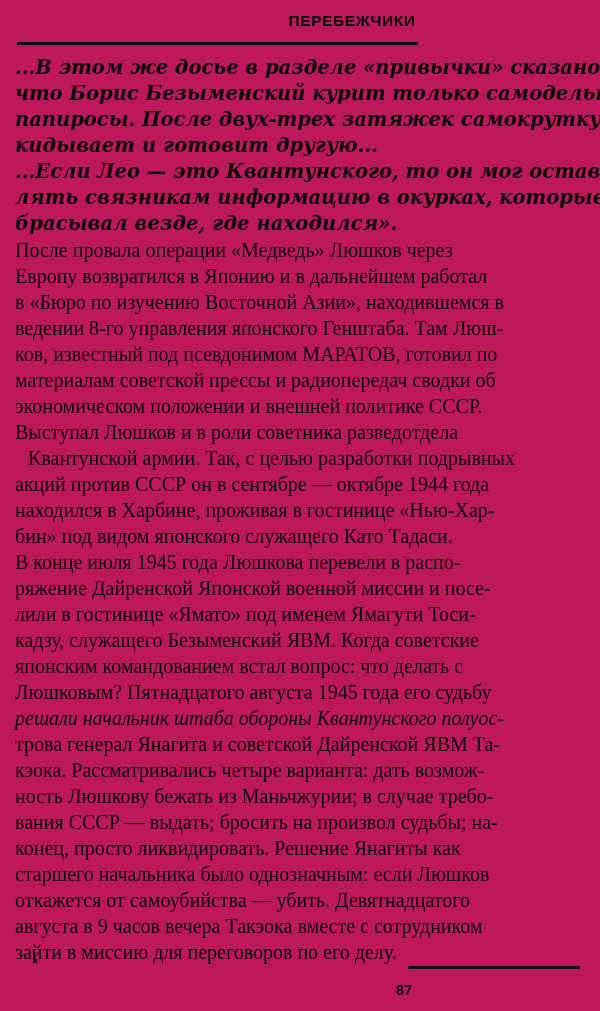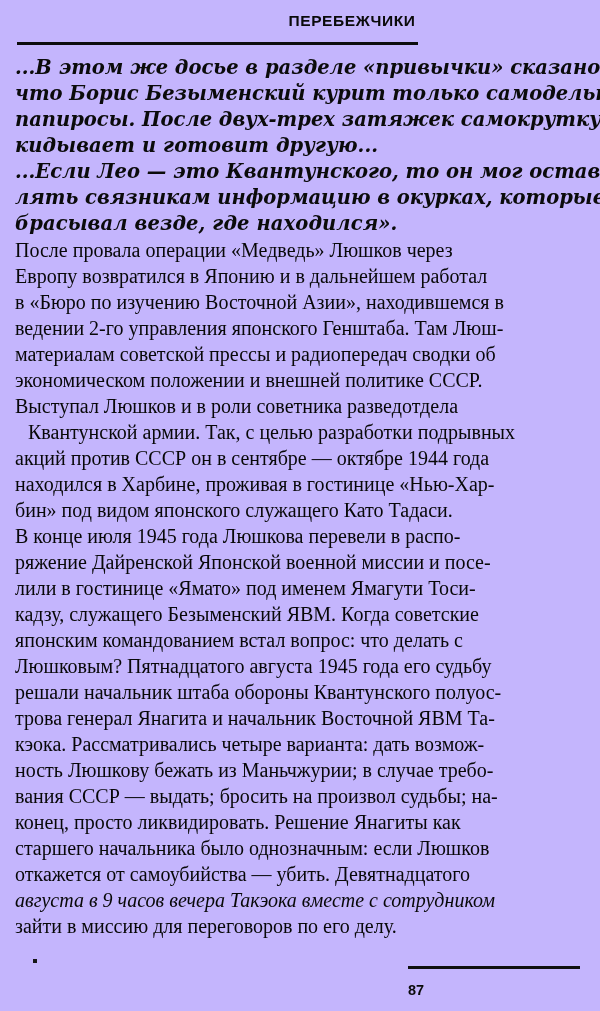--- a/index.html
+++ b/index.html
@@ -8,21 +8,21 @@
     background: #ffffff;
   }
   body {
     font-family: "Liberation Serif", "DejaVu Serif", serif;
     color: #000000;
   }
   #page {
     position: relative;
     width: 600px;
     height: 1011px;
-    background: #c4b5fd;
+    background: #be185d;
     overflow: hidden;
   }
 
   
   #header-zone {
     position: absolute;
     left: 0;
     top: 0;
     width: 600px;
     height: 50px;
@@ -95,21 +95,21 @@
   #footer-rule {
     position: absolute;
     left: 408px;
     top: 966px;
     width: 172px;
     height: 3px;
     background: #101010;
   }
   #page-number {
     position: absolute;
-    left: 408px;
+    left: 396px;
     top: 982px;
     width: 40px;
     font-family: "Liberation Sans", "DejaVu Sans", sans-serif;
     font-weight: bold;
     font-size: 14.5px;
     color: #0a0a0a;
   }
   #scan-speck {
     position: absolute;
     left: 33px;
@@ -141,46 +141,47 @@
     <div class="para quote">
       <span class="ln" style="letter-spacing: 0px; word-spacing: 0px;">    ...Если Лео — это Квантунского, то он мог остав-</span>
       <span class="ln" style="letter-spacing: 0px; word-spacing: 0px;">лять связникам информацию в окурках, которые раз-</span>
       <span class="ln">брасывал везде, где находился».</span>
     </div>
 
     <div class="para narr">
       <span class="ln" style="letter-spacing: 0px; word-spacing: 0px;">    После провала операции «Медведь» Люшков через</span>
       <span class="ln" style="letter-spacing: 0px; word-spacing: 0px;">Европу возвратился в Японию и в дальнейшем работал</span>
       <span class="ln" style="letter-spacing: 0px; word-spacing: 0px;">в «Бюро по изучению Восточной Азии», находившемся в</span>
-      <span class="ln" style="letter-spacing: 0px; word-spacing: 0px;">ведении 2-го управления японского Генштаба. Там Люш-</span>
+      <span class="ln" style="letter-spacing: 0px; word-spacing: 0px;">ведении 8-го управления японского Генштаба. Там Люш-</span>
+      <span class="ln" style="letter-spacing: 0px; word-spacing: 0px;">ков, известный под псевдонимом МАРАТОВ, готовил по</span>
       <span class="ln" style="letter-spacing: 0px; word-spacing: 0px;">материалам советской прессы и радиопередач сводки об</span>
       <span class="ln" style="letter-spacing: 0px; word-spacing: 0px;">экономическом положении и внешней политике СССР.</span>
       <span class="ln" style="letter-spacing: 0px; word-spacing: 0px;">Выступал  Люшков  и  в  роли  советника  разведотдела</span>
       <span class="ln" style="letter-spacing: 0px; word-spacing: 0px; margin-left: 13px;">Квантунской армии. Так, с целью разработки подрывных</span>
       <span class="ln" style="letter-spacing: 0px; word-spacing: 0px;">акций против СССР он в сентябре — октябре 1944 года</span>
       <span class="ln" style="letter-spacing: 0px; word-spacing: 0px;">находился в Харбине, проживая в гостинице «Нью-Хар-</span>
       <span class="ln">бин» под видом японского служащего Като Тадаси.</span>
     </div>
 
     <div class="para narr">
       <span class="ln" style="letter-spacing: 0px; word-spacing: 0px;">    В конце июля 1945 года Люшкова перевели в распо-</span>
       <span class="ln" style="letter-spacing: 0px; word-spacing: 0px;">ряжение Дайренской Японской военной миссии и посе-</span>
       <span class="ln" style="letter-spacing: 0px; word-spacing: 0px;">лили в гостинице «Ямато» под именем Ямагути Тоси-</span>
       <span class="ln" style="letter-spacing: 0px; word-spacing: 0px;">кадзу, служащего Безыменский ЯВМ. Когда советские</span>
       <span class="ln" style="letter-spacing: 0px; word-spacing: 0px;">японским командованием встал вопрос: что делать с</span>
       <span class="ln" style="letter-spacing: 0px; word-spacing: 0px;">Люшковым? Пятнадцатого августа 1945 года его судьбу</span>
-      <span class="ln" style="letter-spacing: 0px; word-spacing: 0px;">решали начальник штаба обороны Квантунского полуос-</span>
-      <span class="ln" style="letter-spacing: 0px; word-spacing: 0px;">трова генерал Янагита и начальник Восточной ЯВМ Та-</span>
+      <span class="ln" style="letter-spacing: 0px; word-spacing: 0px; font-style: italic;">решали начальник штаба обороны Квантунского полуос-</span>
+      <span class="ln" style="letter-spacing: 0px; word-spacing: 0px;">трова генерал Янагита и советской Дайренской ЯВМ Та-</span>
       <span class="ln" style="letter-spacing: 0px; word-spacing: 0px;">кэока. Рассматривались четыре варианта: дать возмож-</span>
       <span class="ln" style="letter-spacing: 0px; word-spacing: 0px;">ность Люшкову бежать из Маньчжурии; в случае требо-</span>
       <span class="ln" style="letter-spacing: 0px; word-spacing: 0px;">вания СССР — выдать; бросить на произвол судьбы; на-</span>
       <span class="ln" style="letter-spacing: 0px; word-spacing: 0px;">конец, просто ликвидировать. Решение Янагиты как</span>
       <span class="ln" style="letter-spacing: 0px; word-spacing: 0px;">старшего начальника было однозначным: если Люшков</span>
       <span class="ln" style="letter-spacing: 0px; word-spacing: 0px;">откажется от самоубийства — убить. Девятнадцатого</span>
-      <span class="ln" style="letter-spacing: 0px; word-spacing: 0px; font-style: italic;">августа в 9 часов вечера Такэока вместе с сотрудником</span>
+      <span class="ln" style="letter-spacing: 0px; word-spacing: 0px;">августа в 9 часов вечера Такэока вместе с сотрудником</span>
       <span class="ln">зайти в миссию для переговоров по его делу.</span>
     </div>
 
   </div>
 
   <div id="scan-speck"></div>
   <div id="footer-rule"></div>
   <div id="page-number">87</div>
 
 </div>

